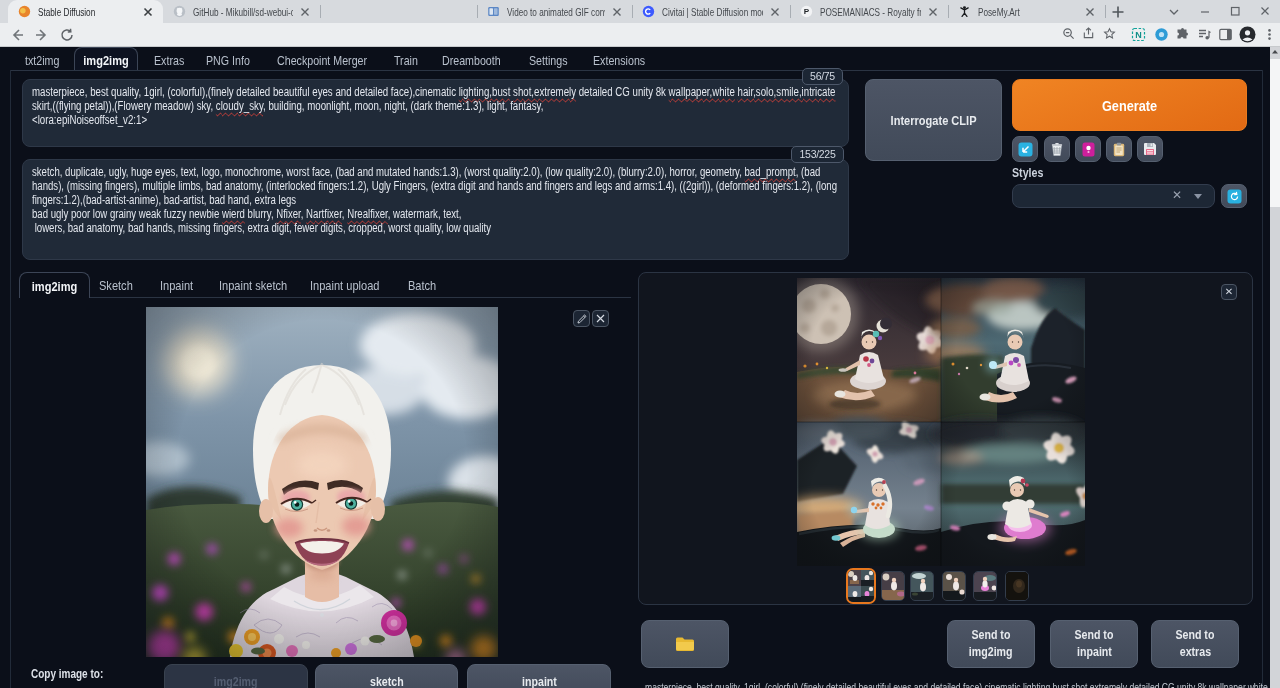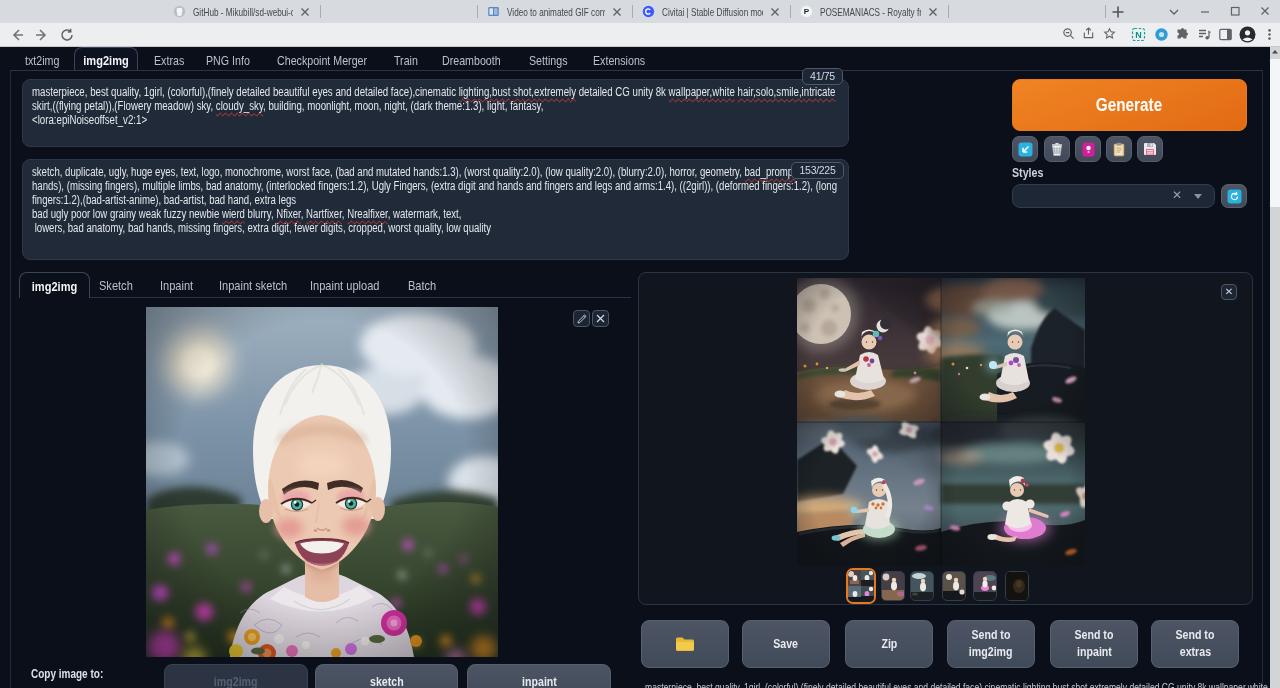--- a/index.html
+++ b/index.html
@@ -47,21 +47,21 @@
   #prompt-inner { width:1010px; transform:scaleX(0.807); }
   #neg-inner { width:1018px; transform:scaleX(0.80); }
   .sc { text-decoration:underline; text-decoration-style:wavy; text-decoration-color:#d24038; text-decoration-thickness:1px; text-underline-offset:2px; text-decoration-skip-ink:none; }
   .counter { position:absolute; height:17px; background:#1c2634; border:1px solid #4d586a; border-radius:5px; font-size:10.5px; color:#d3d9e2; text-align:center; line-height:15px; z-index:3; letter-spacing:-0.3px; }
 
   
   .btn2 span, .gal-btn span, .copy-btn span, #btn-generate span { display:inline-block; transform:scaleX(0.85); }
   .btn2 { background:linear-gradient(180deg,#4d5565,#414a59); border:1px solid #566070; border-radius:8px; color:#e7eaee; font-weight:600; display:flex; align-items:center; justify-content:center; text-align:center; position:absolute; }
   #btn-interrogate-clip { left:865px; top:32px; width:137px; height:82px; font-size:13px; }
   #btn-interrogate-deepbooru { left:865px; top:128px; width:137px; height:85px; font-size:13px; flex-direction:column; line-height:19px; }
-  #btn-generate { position:absolute; left:1012px; top:32px; width:235px; height:52px; border-radius:8px; background:linear-gradient(160deg,#f08423,#e26a14); border:1px solid #e87a1e; color:#fff; font-weight:bold; font-size:18px; display:flex; align-items:center; justify-content:center; }
+  #btn-generate { position:absolute; left:1012px; top:32px; width:235px; height:52px; border-radius:8px; background:linear-gradient(160deg,#f08423,#e26a14); border:1px solid #e87a1e; color:#fff; font-weight:bold; font-size:15px; display:flex; align-items:center; justify-content:center; }
   .tool-btn { position:absolute; top:89px; width:26px; height:26px; background:linear-gradient(180deg,#4d5565,#414a59); border:1px solid #566070; border-radius:7px; display:flex; align-items:center; justify-content:center; }
   #styles-label { position:absolute; left:1012px; top:119px; font-size:12.5px; font-weight:600; color:#ccd3dd; display:inline-block; transform:scaleX(0.85); transform-origin:0 50%; }
   #styles-dropdown { position:absolute; left:1012px; top:137px; width:203px; height:24px; background:#1d2735; border:1px solid #323c4d; border-radius:8px; }
   #styles-clear { position:absolute; right:32px; top:3px; font-size:12px; color:#9aa2b0; }
   #styles-caret { position:absolute; right:12px; top:9px; width:0; height:0; border-left:4px solid transparent; border-right:4px solid transparent; border-top:5px solid #8a93a3; }
   #btn-styles-refresh { position:absolute; left:1221px; top:137px; width:26px; height:24px; background:linear-gradient(180deg,#4d5565,#414a59); border:1px solid #566070; border-radius:7px; display:flex; align-items:center; justify-content:center; }
 
   
   .stab { position:absolute; top:231px; font-size:13px; color:#b9c1cd; display:inline-block; transform:scaleX(0.85); transform-origin:0 50%; }
   #stab-active-box { position:absolute; left:19px; top:225px; width:71px; height:26px; border:1px solid #3c4556; border-bottom:none; border-radius:8px 8px 0 0; background:#0b0f19; z-index:2; }
@@ -88,20 +88,32 @@
   #scrollbar { position:absolute; left:1270px; top:0px; width:10px; height:641px; background:#d2d4d8; }
   #scroll-up { position:absolute; left:0; top:0; width:10px; height:10px; }
   #scroll-thumb { position:absolute; left:0px; top:12px; width:10px; height:148px; background:#f4f5f6; }
 </style>
 </head>
 <body>
 
 <div id="screen">
 
   <div id="tabstrip">
+    <div class="tab active" style="left:8px; width:155px;">
+      <svg class="fav" viewBox="0 0 16 16">
+          <circle cx="8" cy="8" r="7" fill="#e8842c"></circle>
+          <circle cx="6" cy="7" r="3.4" fill="#f2c14a"></circle>
+        </svg>
+      <span class="t-title"><i>Stable Diffusion</i></span>
+      <span class="t-close">
+          <svg viewBox="0 0 12 12">
+            <path d="M2.5,2.5 L9.5,9.5 M9.5,2.5 L2.5,9.5" stroke="#3c4043" stroke-width="1.6"></path>
+          </svg>
+        </span>
+    </div>
     <div class="tab" style="left:163px; width:157px;">
       <svg class="fav" viewBox="0 0 16 16">
           <circle cx="8" cy="8" r="7" fill="#b9bfc6"></circle>
           <circle cx="8" cy="7" r="3.6" fill="#f4f6f8"></circle>
           <path d="M4.5,5 l1.3,-1.6 1,1 z M11.5,5 l-1.3,-1.6 -1,1 z" fill="#f4f6f8"></path>
           <ellipse cx="8" cy="11.4" rx="3" ry="2.2" fill="#f4f6f8"></ellipse>
         </svg>
       <span class="t-title"><i>GitHub - Mikubill/sd-webui-con</i></span>
       <span class="t-close">
           <svg viewBox="0 0 12 12">
@@ -133,20 +145,32 @@
             <path d="M2.5,2.5 L9.5,9.5 M9.5,2.5 L2.5,9.5" stroke="#5f6368" stroke-width="1.4"></path>
           </svg>
         </span>
     </div>
     <div class="tab" style="left:790px; width:158px;">
       <svg class="fav" viewBox="0 0 16 16">
           <circle cx="8" cy="8" r="7" fill="#f2f3f5"></circle>
           <text x="8" y="11.6" font-size="10" font-weight="bold" font-family="Liberation Sans, sans-serif" fill="#1f2327" text-anchor="middle">P</text>
         </svg>
       <span class="t-title"><i>POSEMANIACS - Royalty free 3d</i></span>
+      <span class="t-close">
+          <svg viewBox="0 0 12 12">
+            <path d="M2.5,2.5 L9.5,9.5 M9.5,2.5 L2.5,9.5" stroke="#5f6368" stroke-width="1.4"></path>
+          </svg>
+        </span>
+    </div>
+    <div class="tab" style="left:948px; width:157px;">
+      <svg class="fav" viewBox="0 0 16 16">
+          <circle cx="8" cy="3.2" r="1.8" fill="#17191c"></circle>
+          <path d="M8,5 L8,10 M8,6 L3.5,3.5 M8,6 L12.5,3.5 M8,10 L5,14 M8,10 L11,14" stroke="#17191c" stroke-width="1.6" fill="none" stroke-linecap="round"></path>
+        </svg>
+      <span class="t-title"><i>PoseMy.Art</i></span>
       <span class="t-close">
           <svg viewBox="0 0 12 12">
             <path d="M2.5,2.5 L9.5,9.5 M9.5,2.5 L2.5,9.5" stroke="#5f6368" stroke-width="1.4"></path>
           </svg>
         </span>
     </div>
     <div class="tab-sep" style="left:320px;"></div>
     <div class="tab-sep" style="left:477px;"></div>
     <div class="tab-sep" style="left:632px;"></div>
     <div class="tab-sep" style="left:790px;"></div>
@@ -236,28 +260,31 @@
     <span class="mtab" style="left:529px;">Settings</span>
     <span class="mtab" style="left:593px;">Extensions</span>
     <div id="mtabs-underline"></div>
     <div id="container-border-l"></div>
     <div id="container-border-r"></div>
 
     <div class="ta" style="top:32px; height:68px;">
       <div class="ta-inner" id="prompt-inner">masterpiece, best quality, 1girl, (colorful),(finely detailed beautiful eyes and detailed face),cinematic <span class="sc">lighting,bust</span> <span class="sc">shot,extremely</span> detailed CG unity 8k <span class="sc">wallpaper,white</span> <span class="sc">hair,solo,smile,intricate</span> skirt,((flying petal)),(Flowery meadow) sky, <span class="sc">cloudy_sky</span>, building, moonlight, moon, night, (dark theme:1.3), light, fantasy,
 &lt;lora:epiNoiseoffset_v2:1&gt;</div>
     </div>
-    <div class="counter" style="left:802px; top:21px; width:41px;">41/75</div>
+    <div class="counter" style="left:802px; top:21px; width:41px;">56/75</div>
     <div class="ta" style="top:112px; height:101px;">
       <div class="ta-inner" id="neg-inner">sketch, duplicate, ugly, huge eyes, text, logo, monochrome, worst face, (bad and mutated hands:1.3), (worst quality:2.0), (low quality:2.0), (blurry:2.0), horror, geometry, <span class="sc">bad_prompt</span>, (bad hands), (missing fingers), multiple limbs, bad anatomy, (interlocked fingers:1.2), Ugly Fingers, (extra digit and hands and fingers and legs and arms:1.4), ((2girl)), (deformed fingers:1.2), (long fingers:1.2),(bad-artist-anime), bad-artist, bad hand, extra legs
 bad ugly poor low grainy weak fuzzy newbie <span class="sc">wierd</span> blurry, <span class="sc">Nfixer</span>, <span class="sc">Nartfixer</span>, <span class="sc">Nrealfixer</span>, watermark, text,
  lowers, bad anatomy, bad hands, missing fingers, extra digit, fewer digits, cropped, worst quality, low quality</div>
     </div>
-    <div class="counter" style="left:791px; top:115px; width:53px;">153/225</div>
-
+    <div class="counter" style="left:791px; top:99px; width:53px;">153/225</div>
+
+    <div class="btn2" id="btn-interrogate-clip">
+        <span>Interrogate CLIP</span>
+      </div>
     <div id="btn-generate">
         <span>Generate</span>
       </div>
 
     <div class="tool-btn" style="left:1012px;">
       <svg width="15" height="15" viewBox="0 0 15 15">
           <rect x="0.5" y="0.5" width="14" height="14" rx="3" fill="#2ab2e2"></rect>
           <path d="M10.5,4.5 L5,10 M5,10 L5,5.8 M5,10 L9.2,10" stroke="#fff" stroke-width="1.5" fill="none"></path>
         </svg>
     </div>
@@ -791,26 +818,20 @@
         <ellipse cx="13" cy="12" rx="3" ry="3.6" fill="#4c3a26" opacity="0.8"></ellipse>
       </svg>
     </div>
 
     <div class="gal-btn" style="left:641px;">
       <svg width="20" height="16" viewBox="0 0 20 16">
           <path d="M1,3 a1.5,1.5 0 0 1 1.5,-1.5 h5 l2,2 h8 a1.5,1.5 0 0 1 1.5,1.5 v8.5 a1.5,1.5 0 0 1 -1.5,1.5 h-15 a1.5,1.5 0 0 1 -1.5,-1.5 Z" fill="#e8b931"></path>
           <path d="M1,6 h18 v6.5 a1.5,1.5 0 0 1 -1.5,1.5 h-15 a1.5,1.5 0 0 1 -1.5,-1.5 Z" fill="#f2ca4c"></path>
         </svg>
     </div>
-    <div class="gal-btn" style="left:742px;">
-        <span>Save</span>
-      </div>
-    <div class="gal-btn" style="left:845px;">
-        <span>Zip</span>
-      </div>
     <div class="gal-btn" style="left:947px;">
         <span>Send to</span>
         <span>img2img</span>
       </div>
     <div class="gal-btn" style="left:1050px;">
         <span>Send to</span>
         <span>inpaint</span>
       </div>
     <div class="gal-btn" style="left:1151px;">
         <span>Send to</span>

